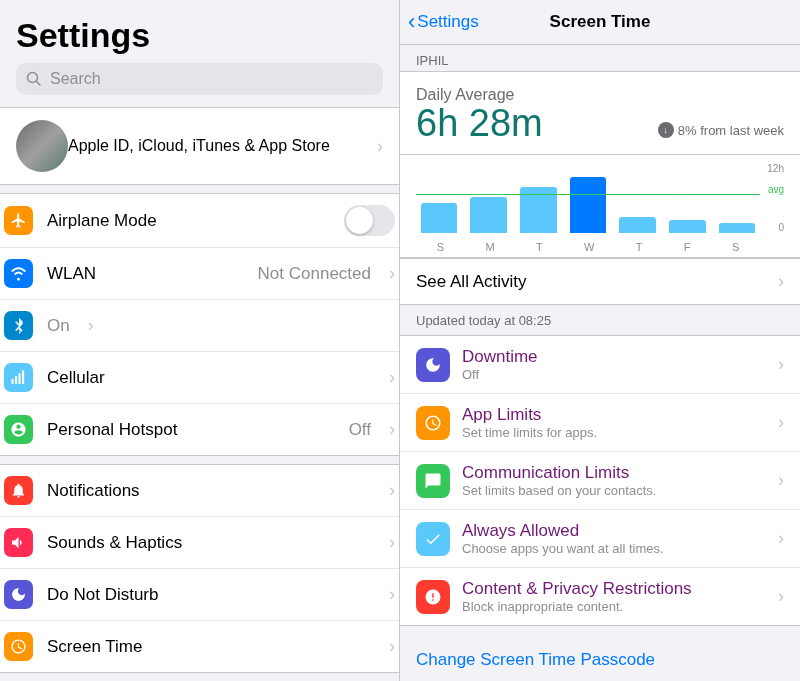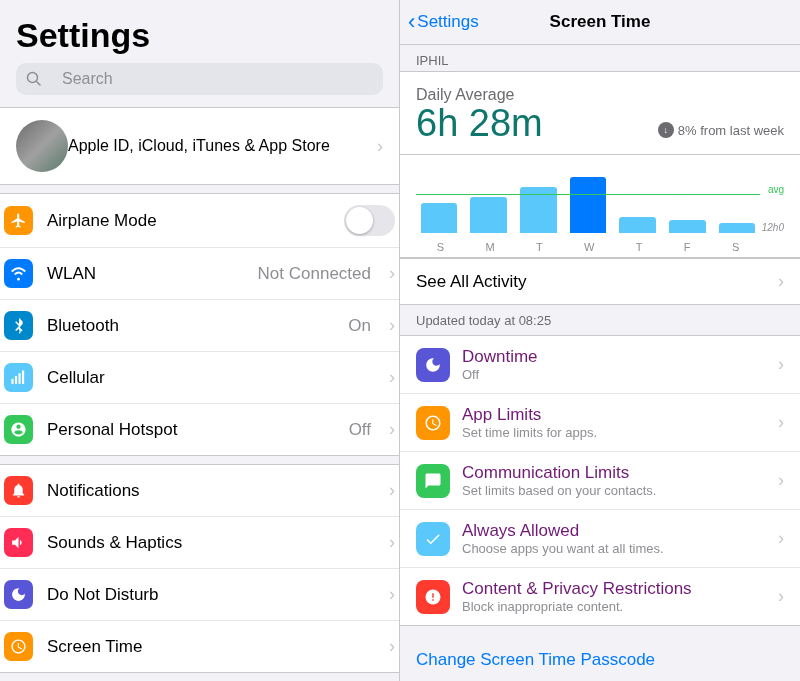--- a/index.html
+++ b/index.html
@@ -29,21 +29,21 @@
       padding: 16px 16px 8px 16px;
     }
 
     .search-bar {
       margin: 0 16px 12px 16px;
       background: #e4e4eb;
       border-radius: 10px;
       display: flex;
       align-items: center;
       padding: 7px 10px;
-      gap: 20px;
+      gap: 8px;
     }
 
     .search-icon-shape {
       width: 16px;
       height: 16px;
       color: #8e8e93;
     }
 
     .search-placeholder {
       color: #8e8e93;
@@ -259,24 +259,23 @@
       position: relative;
       height: 90px;
     }
 
     .chart-y-labels {
       position: absolute;
       right: 0;
       top: 0;
       bottom: 20px;
       display: flex;
-      flex-direction: row;
+      flex-direction: column;
       justify-content: space-between;
       align-items: flex-end;
-      font-style: italic;
     }
 
     .chart-y-label {
       font-size: 10px;
       color: #8e8e93;
     }
 
     .chart-bars-area {
       position: absolute;
       left: 0;
@@ -471,21 +470,20 @@
       <span class="row-value">Not Connected</span>
       <span class="chevron">›</span>
     </div>
 
     <div class="settings-row">
       <div class="row-icon" style="background:#0088cc;">
         <svg width="14" height="17" viewBox="0 0 12 20" fill="white">
             <path d="M10.28 5.28L6 1v7.28L2.72 5 1.5 6.22l4.5 4.5-4.5 4.5 1.22 1.22L6 13.5V20l4.28-4.28-3.56-3.5 3.56-3.94zM8 5.83L6.5 4.33v3l1.5-1.5zm0 10.84L6.5 18.17v-3l1.5 1.5z"></path>
           </svg>
       </div>
-      <span class="row-label">Bluetooth</span>
       <span class="row-value">On</span>
       <span class="chevron">›</span>
     </div>
 
     <div class="settings-row">
       <div class="row-icon" style="background:#5ac8fa;">
         <svg width="17" height="17" viewBox="0 0 24 24" fill="white">
             <rect x="2" y="14" width="3" height="7"></rect>
             <rect x="7" y="10" width="3" height="11"></rect>
             <rect x="12" y="6" width="3" height="15"></rect>

